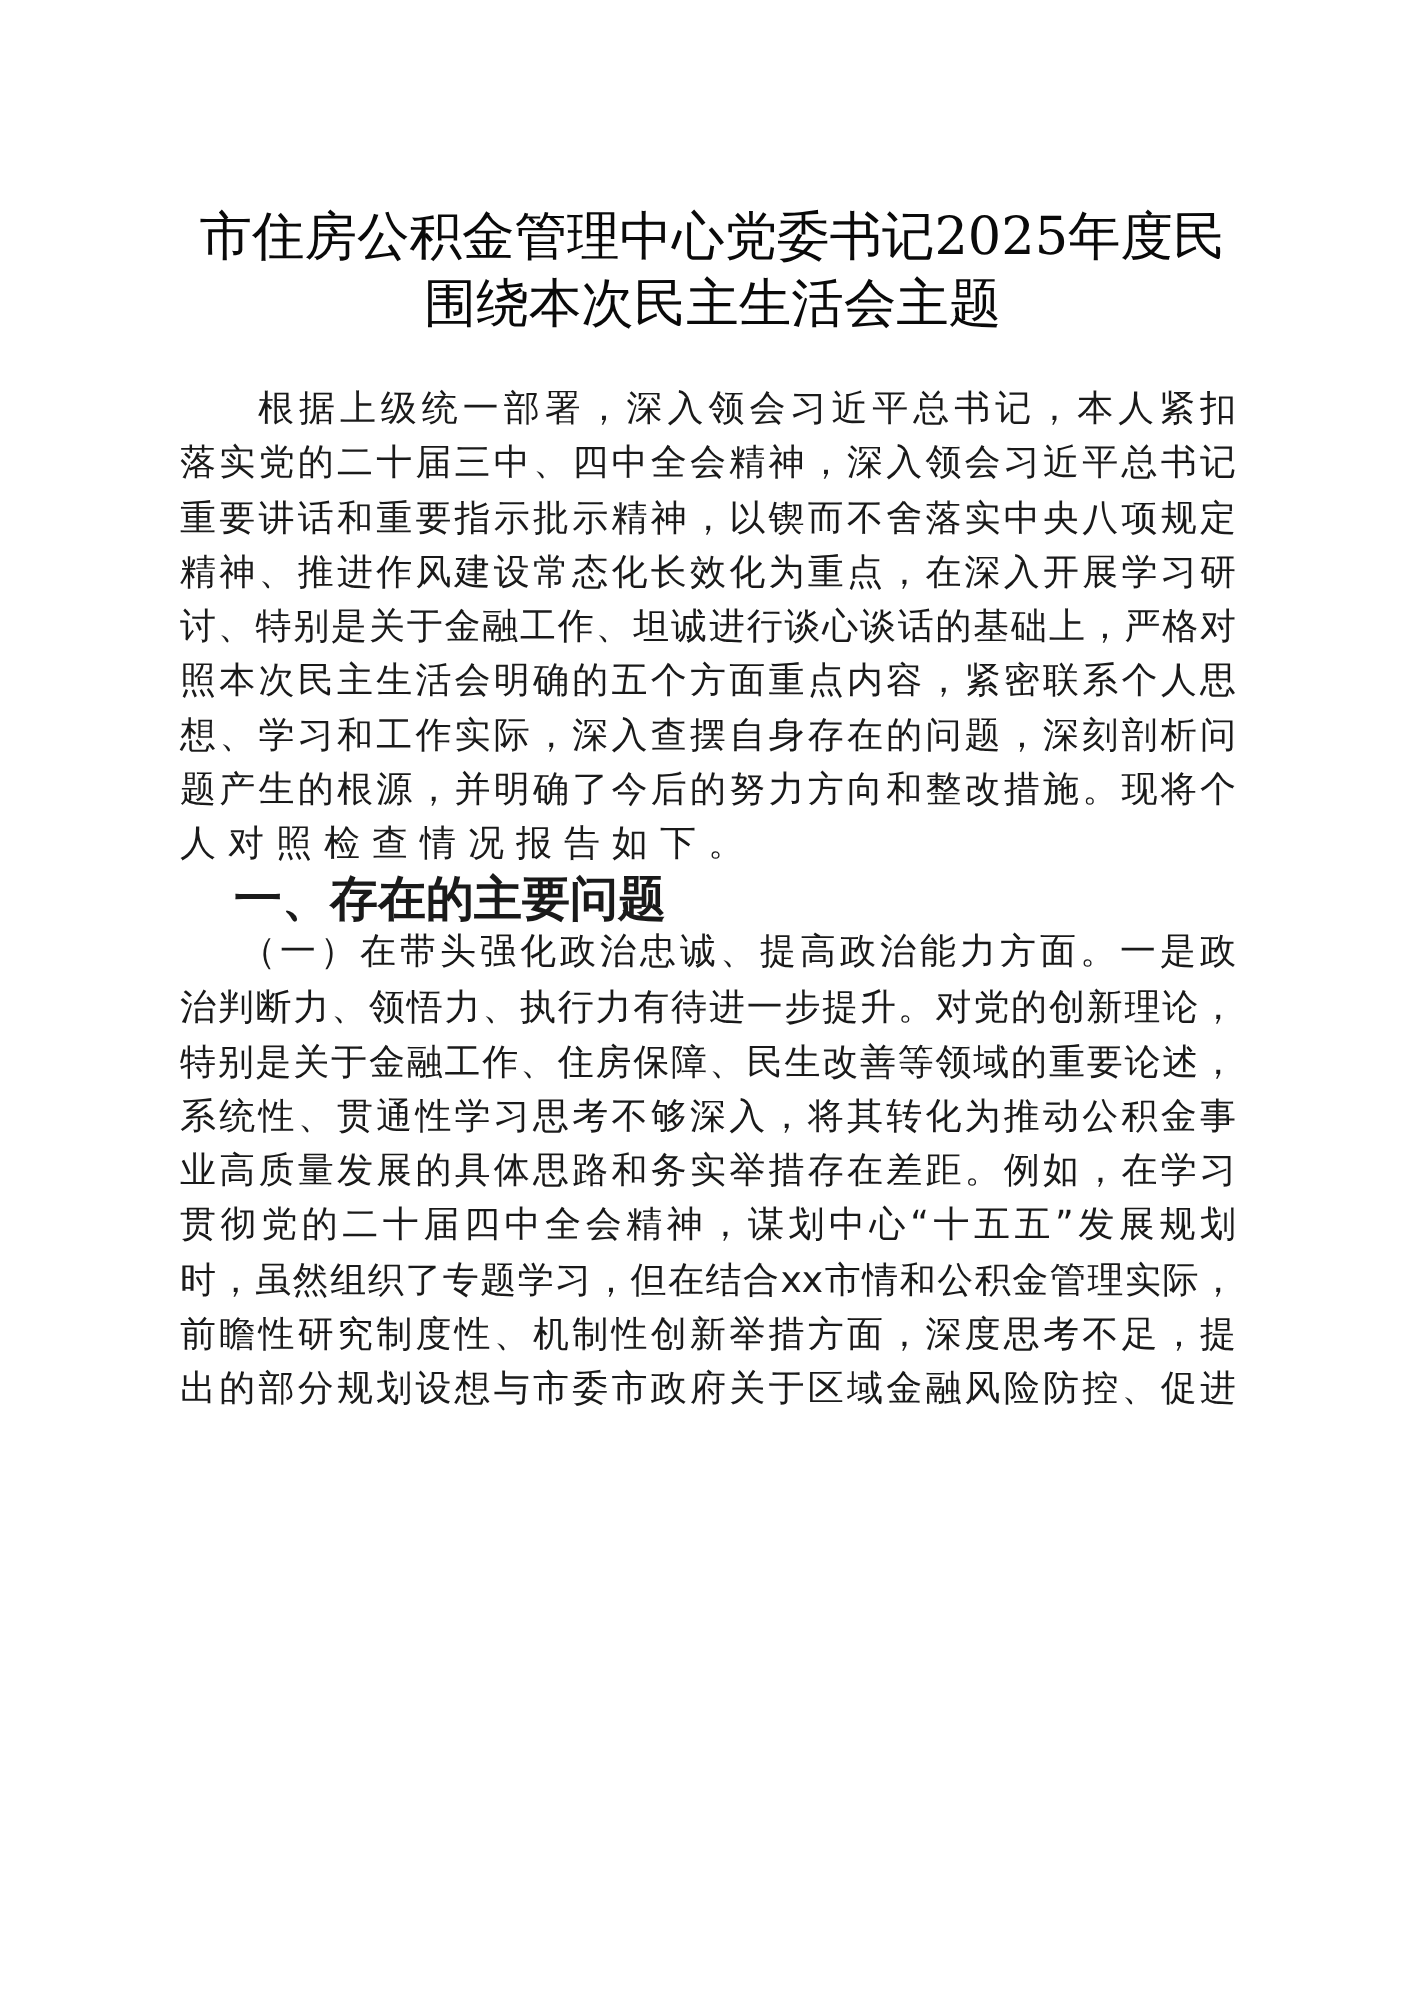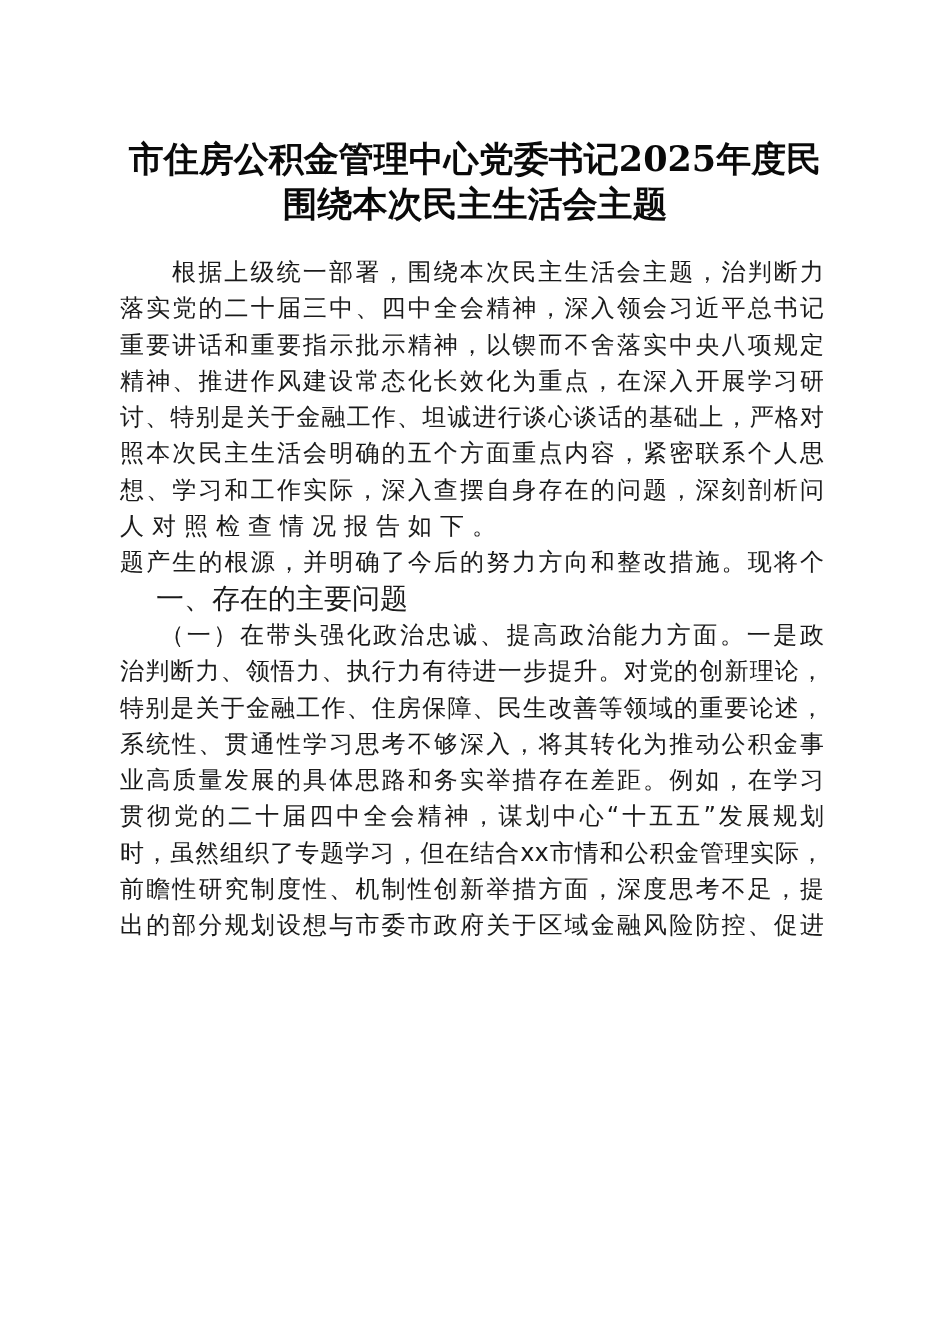--- a/index.html
+++ b/index.html
@@ -21,21 +21,21 @@
       height: 1344px;
       background: #ffffff;
     }
     .title {
       position: absolute;
       left: 100px;
       width: 750px;
       top: 136px;
       text-align: center;
       font-family: "DejaVu Serif", "Liberation Serif", serif;
-      font-weight: bold;
+      font-weight: normal;
       font-size: 35px;
       line-height: 45px;
       letter-spacing: 0px;
       color: #0a0a0a;
     }
     .title .line { display: block; white-space: nowrap; }
     .body {
       position: absolute;
       left: 120px;
       top: 254px;
@@ -56,48 +56,48 @@
     }
     .body .ln.last {
       text-align-last: left;
       letter-spacing: 8px;
     }
     .body .ln.indent {
       padding-left: 52px;
     }
     .heading {
       font-family: "DejaVu Sans", "Liberation Sans", sans-serif;
-      font-weight: normal;
+      font-weight: bold;
       text-align-last: left !important;
       letter-spacing: 0 !important;
       padding-left: 36px;
-      font-size: 28px;
+      font-size: 32px;
     }
   </style>
 </head>
 <body>
 
 <div class="page">
 
   <div class="title">
     <span class="line">市住房公积金管理中心党委书记2025年度民</span>
     <span class="line">围绕本次民主生活会主题</span>
   </div>
 
   <div class="body">
     <div>
-      <span class="ln indent">根据上级统一部署，围绕本次民主生活会主题，治判断力</span>
+      <span class="ln indent">根据上级统一部署，深入领会习近平总书记，本人紧扣</span>
       <span class="ln">落实党的二十届三中、四中全会精神，深入领会习近平总书记</span>
       <span class="ln">重要讲话和重要指示批示精神，以锲而不舍落实中央八项规定</span>
       <span class="ln">精神、推进作风建设常态化长效化为重点，在深入开展学习研</span>
       <span class="ln">讨、特别是关于金融工作、坦诚进行谈心谈话的基础上，严格对</span>
       <span class="ln">照本次民主生活会明确的五个方面重点内容，紧密联系个人思</span>
       <span class="ln">想、学习和工作实际，深入查摆自身存在的问题，深刻剖析问</span>
+      <span class="ln">题产生的根源，并明确了今后的努力方向和整改措施。现将个</span>
       <span class="ln last">人对照检查情况报告如下。</span>
-      <span class="ln">题产生的根源，并明确了今后的努力方向和整改措施。现将个</span>
     </div>
 
     <span class="ln heading">一、存在的主要问题</span>
 
     <div>
       <span class="ln indent" style="padding-left:40px;font-family:Liberation Serif, serif;">（一）在带头强化政治忠诚、提高政治能力方面。一是政</span>
       <span class="ln">治判断力、领悟力、执行力有待进一步提升。对党的创新理论，</span>
       <span class="ln">特别是关于金融工作、住房保障、民生改善等领域的重要论述，</span>
       <span class="ln">系统性、贯通性学习思考不够深入，将其转化为推动公积金事</span>
       <span class="ln">业高质量发展的具体思路和务实举措存在差距。例如，在学习</span>

